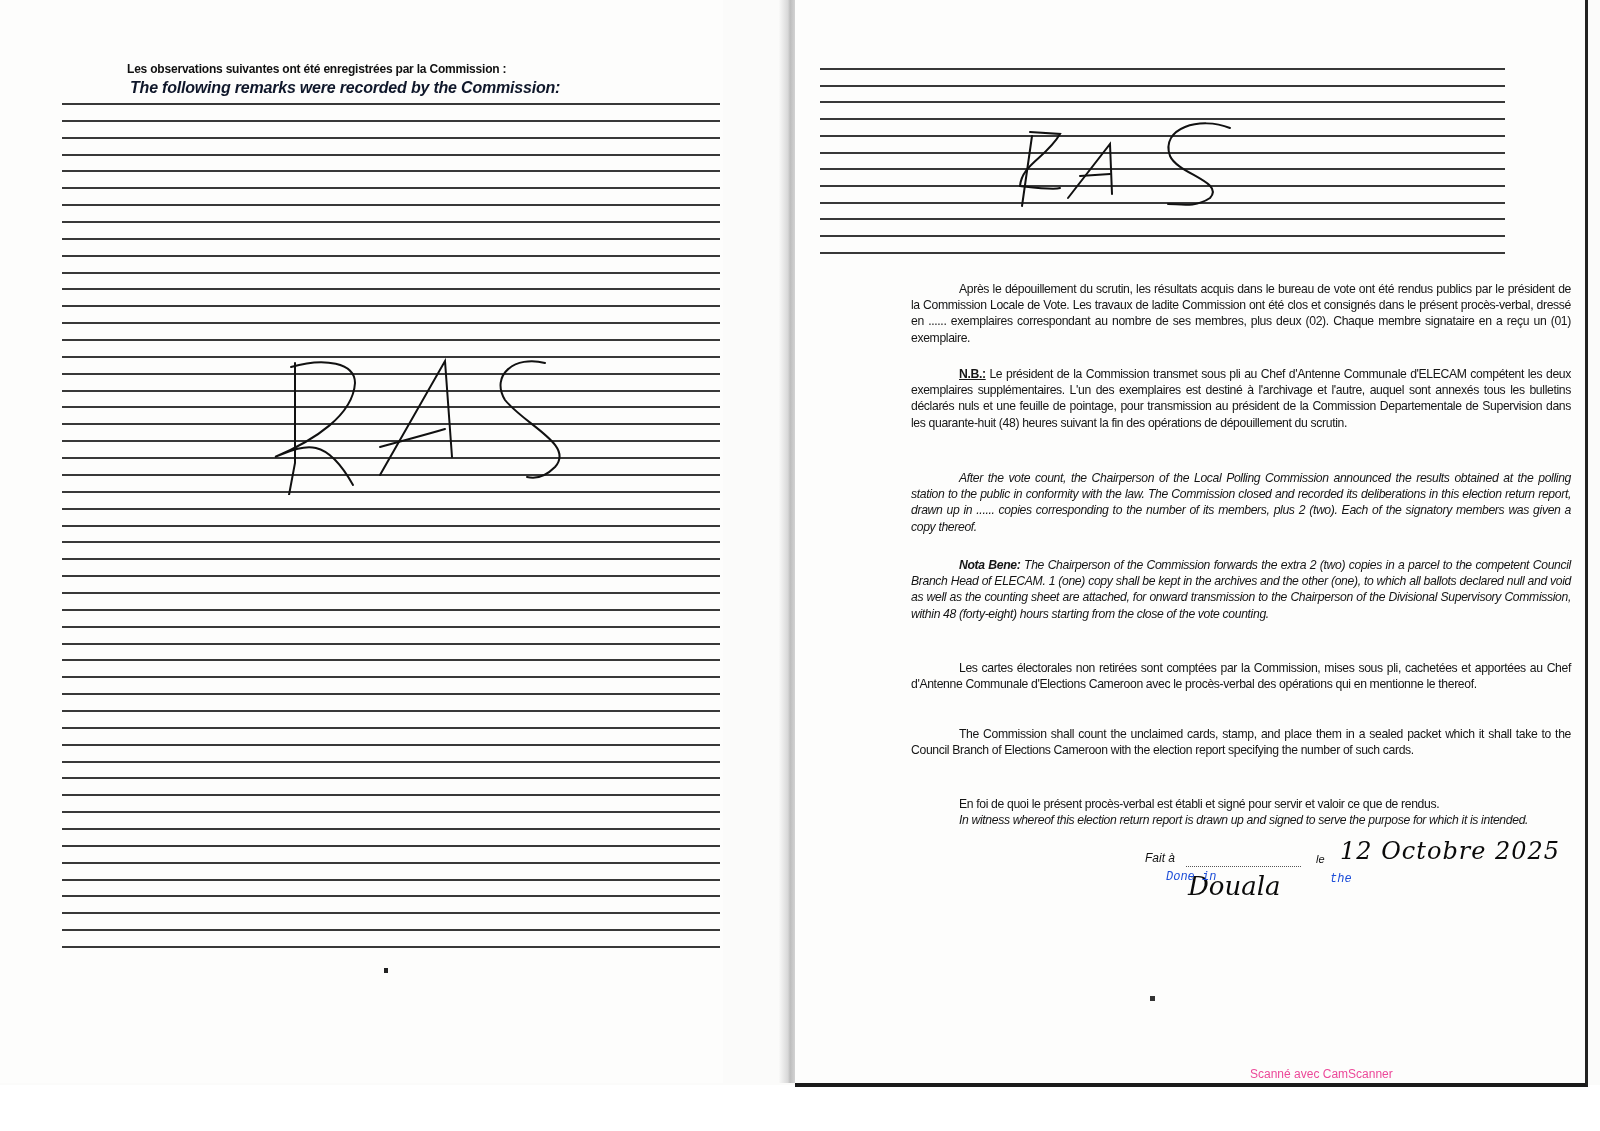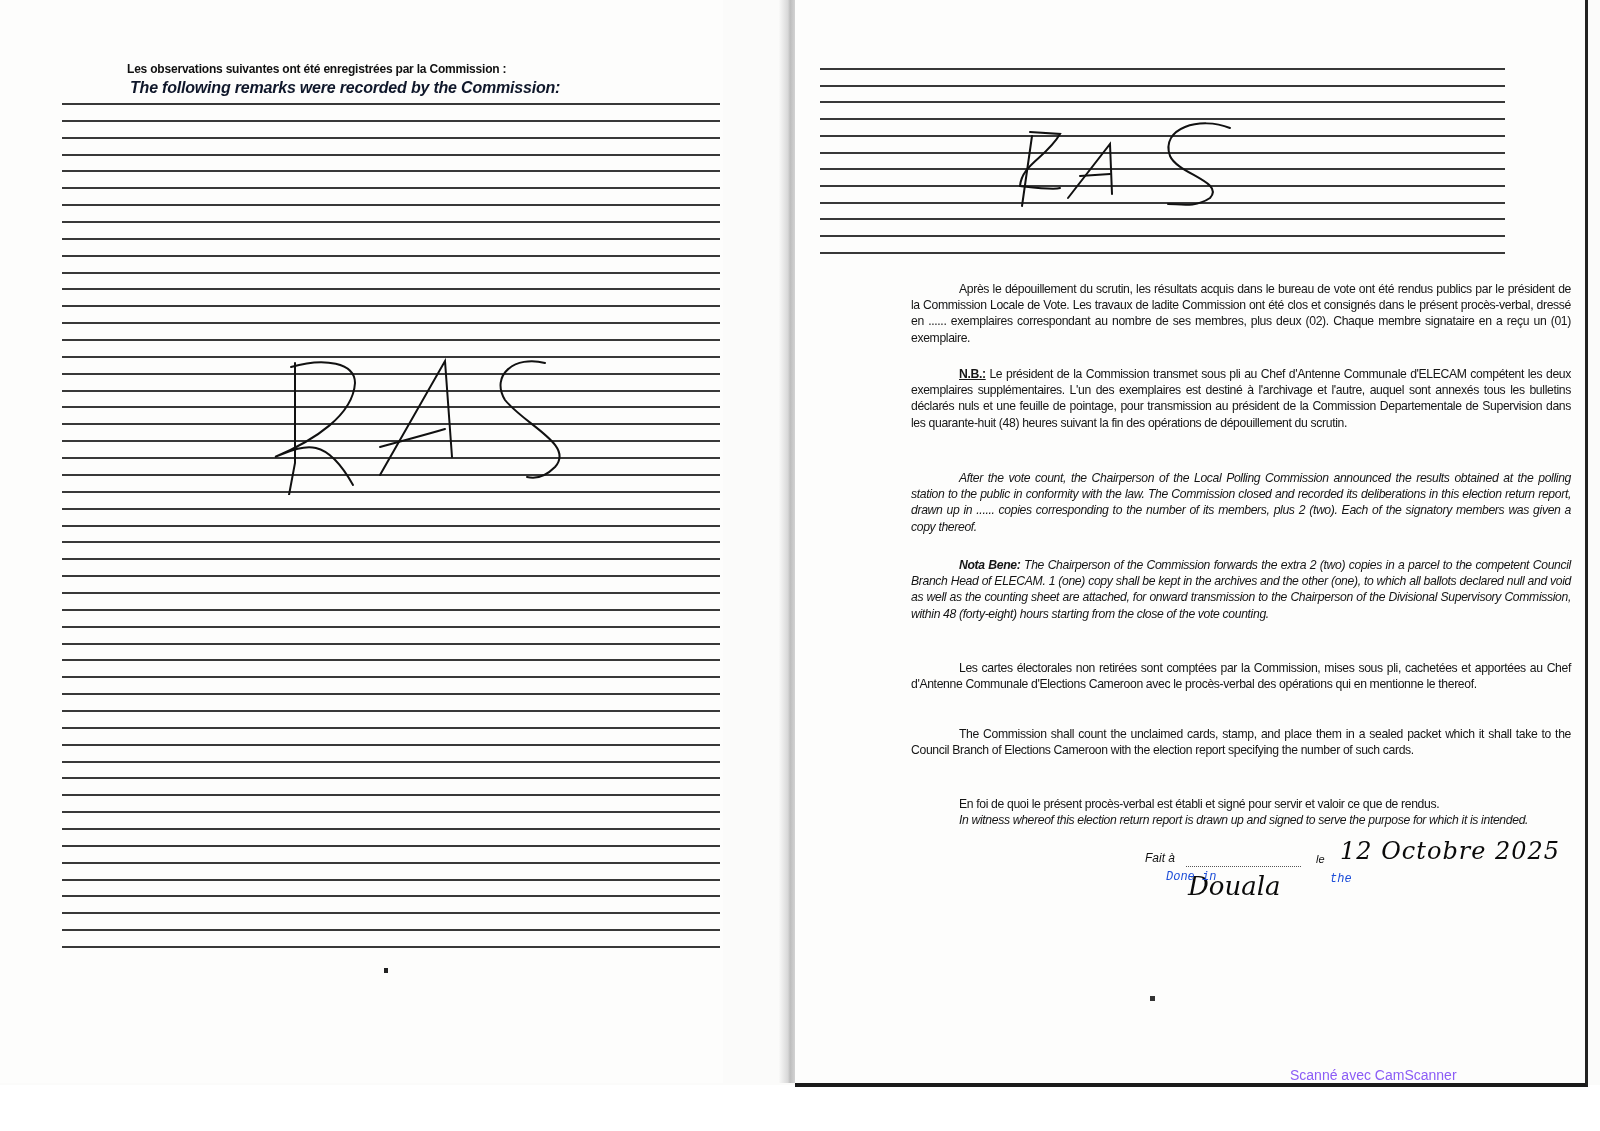--- a/index.html
+++ b/index.html
@@ -12,21 +12,21 @@
   .rule{position:absolute;height:2px;background:#1d1d1d;opacity:.88;}
   .hdr-fr{position:absolute;left:127px;top:62px;font-size:12px;font-weight:bold;color:#111;letter-spacing:-.2px;}
   .hdr-en{position:absolute;left:130px;top:79px;font-size:16px;font-weight:bold;font-style:italic;color:#0f172a;letter-spacing:-.2px;}
   .para{position:absolute;left:867px;width:660px;font-family:Liberation Sans, sans-serif;font-size:12.2px;line-height:16.2px;color:#151515;text-align:justify;letter-spacing:-.35px;margin-left:44px;}
   .para .indent{display:inline-block;width:48px;}
   .ital{font-style:italic;}
   .bold{font-weight:bold;}
   .sig-label{position:absolute;font-style:italic;font-size:12px;color:#1d4ed8;font-family:Liberation Mono, monospace;}
   .hand{position:absolute;font-family:"DejaVu Serif",serif;font-style:italic;color:#0a0a0a;}
   .dotted{position:absolute;border-bottom:1.5px dotted #555;height:0;}
-  .footer{position:absolute;left:1290px;top:1067px;font-size:14px;color:#8b5cf6;}
+  .footer{position:absolute;left:1250px;top:1067px;font-size:12px;color:#ec4899;}
   .ras svg{position:absolute;}
 </style>
 </head>
 <body>
 
 <div class="scan-bg"></div>
 
 <div class="page page-left">
   <div class="hdr-fr">Les observations suivantes ont été enregistrées par la Commission :</div>
   <div class="hdr-en">The following remarks were recorded by the Commission:</div>

